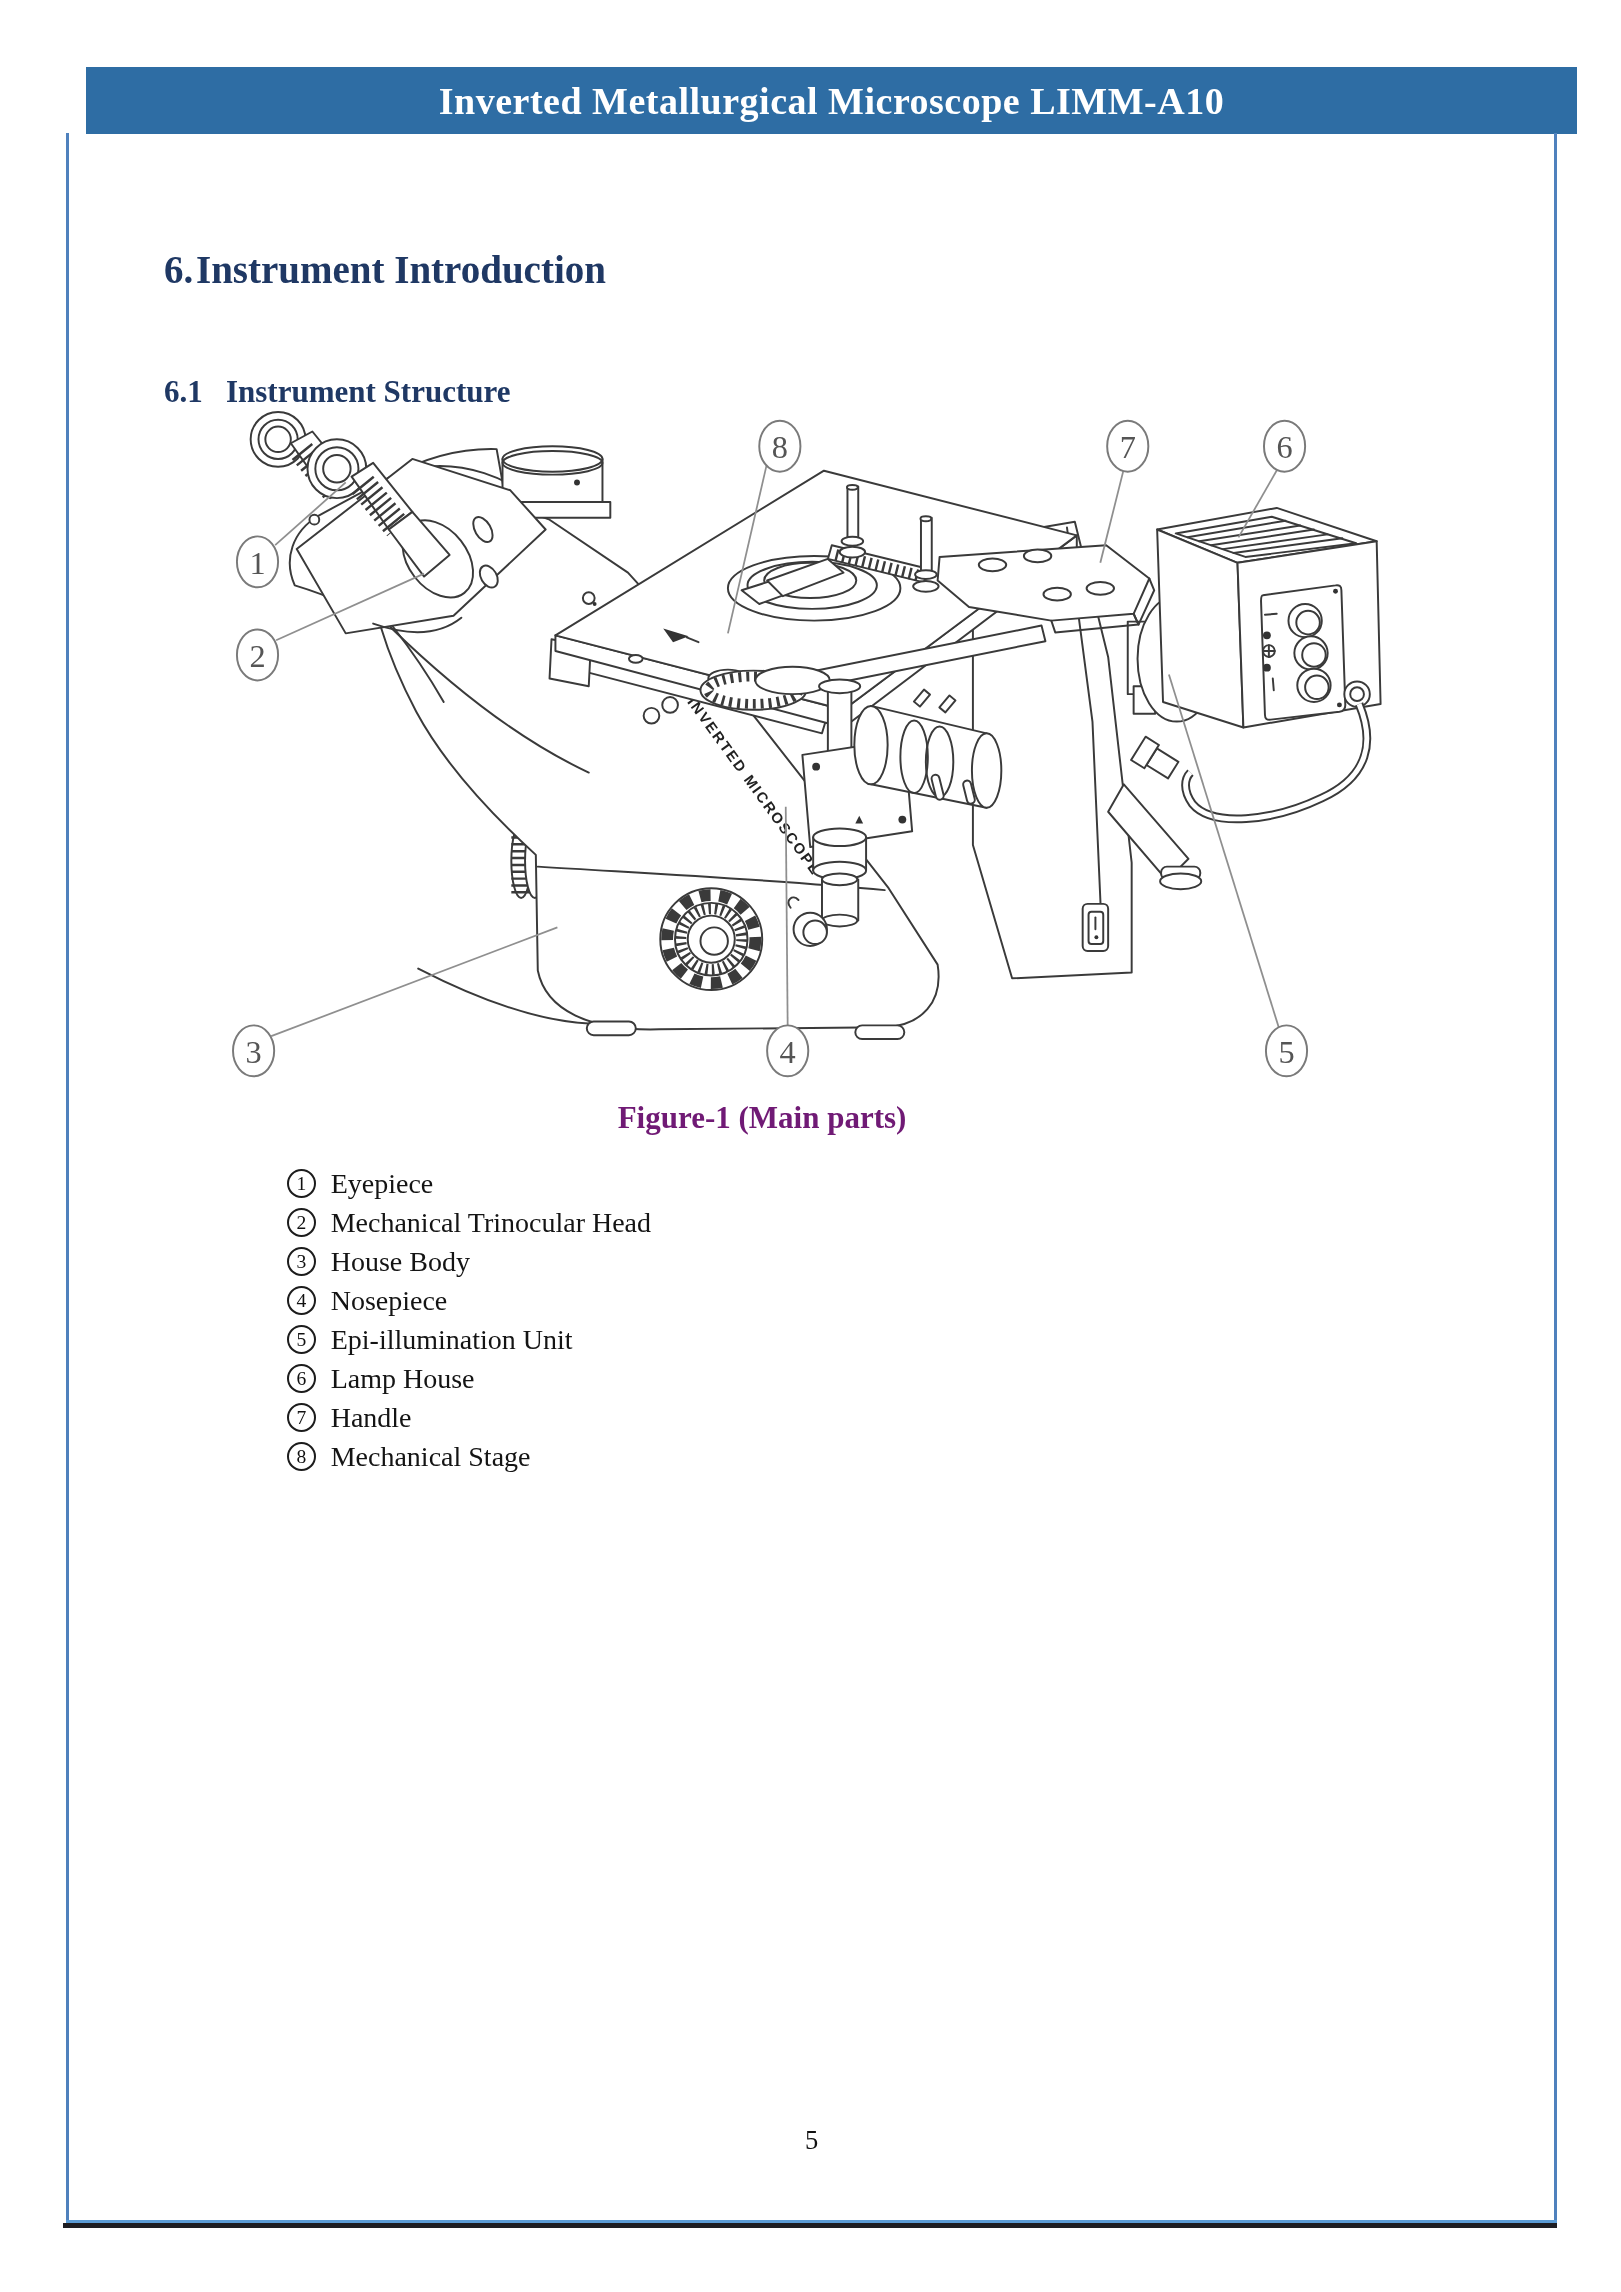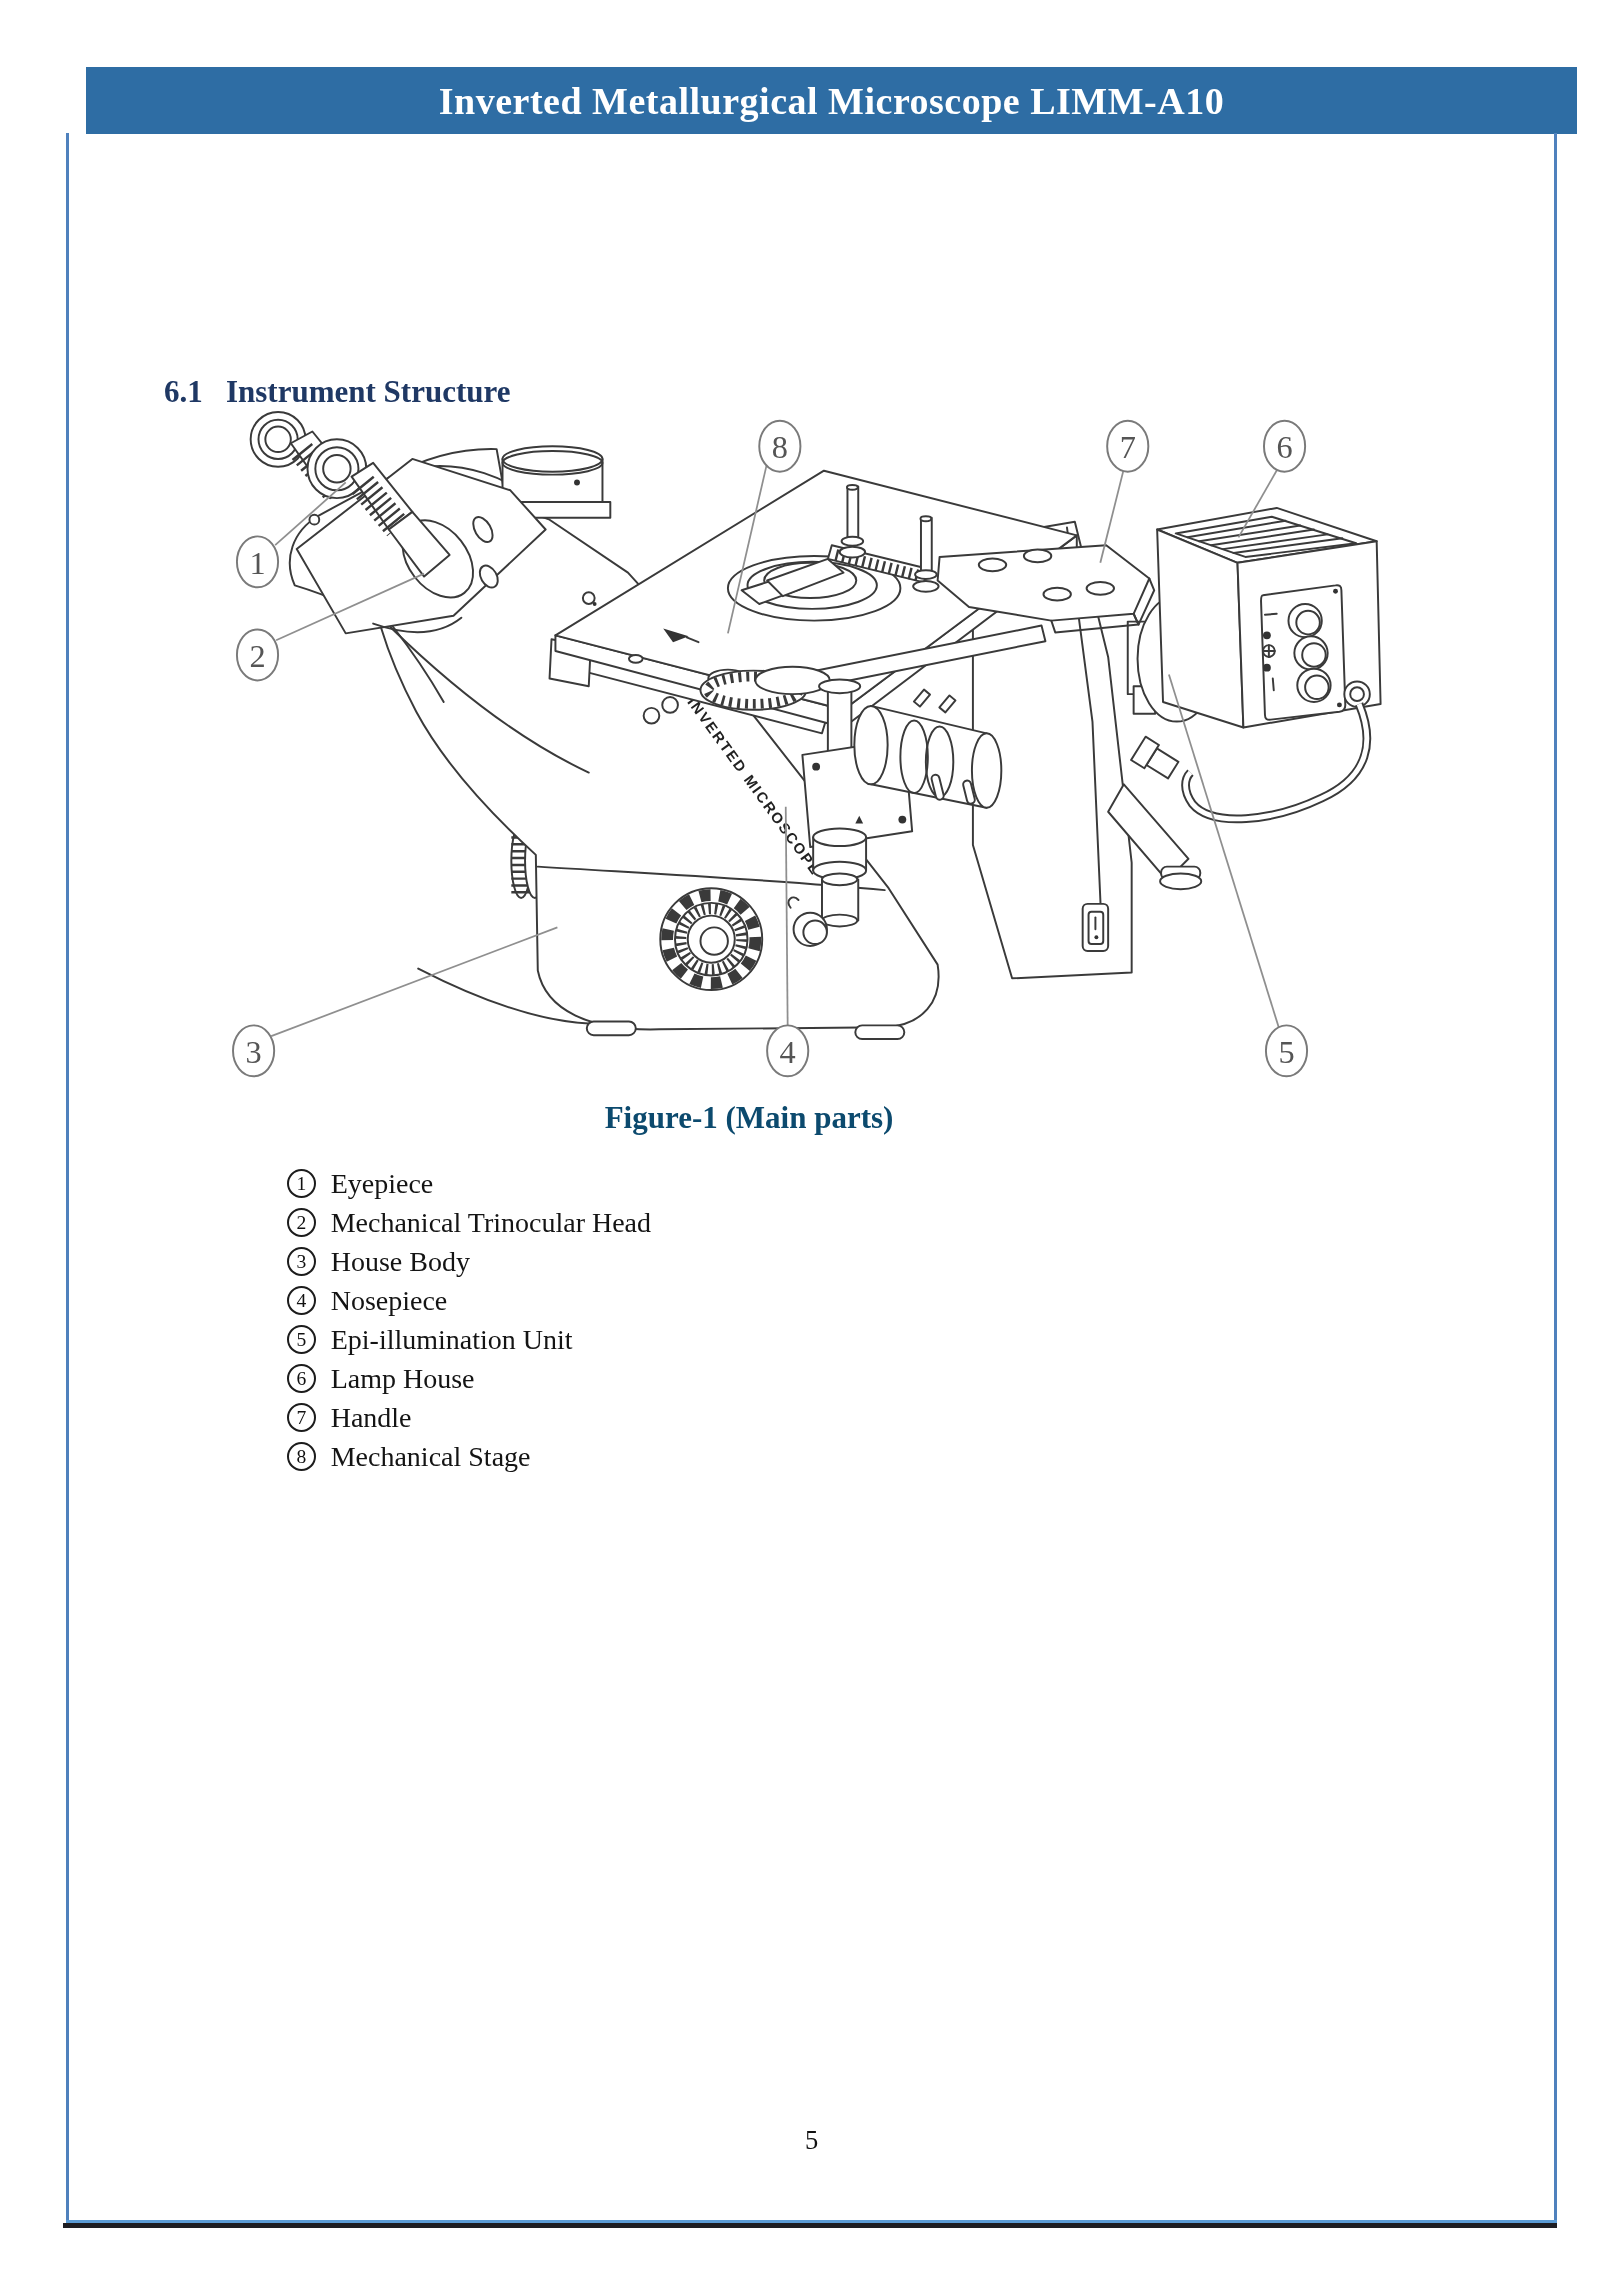--- a/index.html
+++ b/index.html
@@ -16,22 +16,22 @@
   .rule-dark{position:absolute;left:63px;top:2223px;width:1494px;height:4.9px;background:#1d1d22;}
 
   
   .h1{position:absolute;left:164px;top:247px;font-weight:bold;font-size:39px;color:#1f3864;white-space:nowrap;}
   .h1 .num{display:inline-block;width:32px;}
   .h2{position:absolute;left:164px;top:334px;font-weight:bold;font-size:31px;color:#1f3864;white-space:nowrap;margin-top:40px;}
   .h2 .num{display:inline-block;width:62px;}
 
   
   .fig{position:absolute;left:221px;top:407px;width:1201px;height:686px;}
-  .caption{position:absolute;left:65px;top:1100px;width:1368px;text-align:center;
-           font-weight:bold;font-size:31px;color:#0c4a6e;}
+  .caption{position:absolute;left:78px;top:1100px;width:1368px;text-align:center;
+           font-weight:bold;font-size:31px;color:#701a75;}
 
   
   .plist{position:absolute;left:287px;top:1164px;}
   .prow{display:flex;align-items:center;height:39px;font-size:28px;color:#141414;}
   .cnum{box-sizing:border-box;width:29px;height:29px;border:2px solid #1c1c1c;border-radius:50%;
         display:flex;align-items:center;justify-content:center;font-size:19.6px;line-height:1;
         margin-right:14.7px;flex:0 0 auto;color:#111;}
 
   .pageno{position:absolute;left:67px;top:2125px;width:1489px;text-align:center;font-size:26.5px;color:#111;}
 
@@ -53,20 +53,23 @@
 
   <div class="hdr">
     <span>Inverted Metallurgical Microscope LIMM-A10</span>
   </div>
 
   <div class="frame-v frame-left"></div>
   <div class="frame-v frame-right"></div>
   <div class="rule-blue"></div>
   <div class="rule-dark"></div>
 
+  <div class="h1">
+    <span class="num">6.</span><span>Instrument Introduction</span>
+  </div>
   <div class="h2">
     <span class="num">6.1</span><span>Instrument Structure</span>
   </div>
 
   <div class="fig">
   <svg width="1201" height="686" viewBox="225 415 1225 700">
 
     <g>
       <ellipse class="fw" cx="531" cy="878" rx="10" ry="38"></ellipse>
       <path class="knurl" d="M 531 846 L 531 912" stroke-width="20" stroke-dasharray="2.5 4.5"></path>

